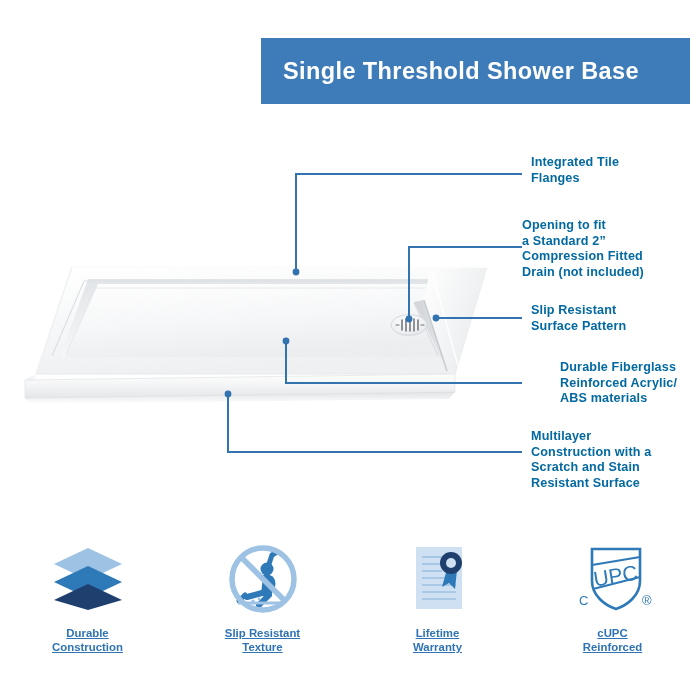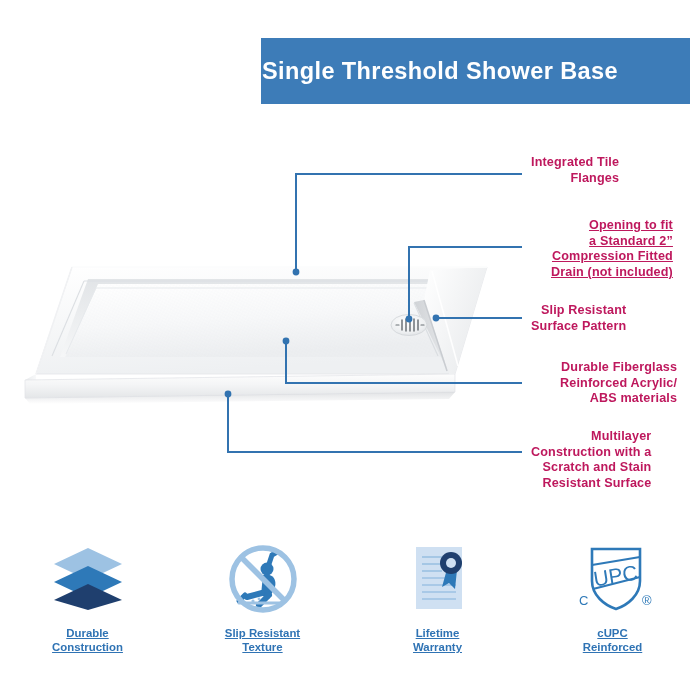--- a/index.html
+++ b/index.html
@@ -16,39 +16,38 @@
   .title-bar{
     position:absolute;left:261px;top:38px;width:429px;height:66px;
     background:var(--brand,#3d7cb8);
     display:flex;align-items:center;
   }
   .title-text{
     color:#ffffff;
     font-size:23.5px;
     font-weight:bold;
     letter-spacing:.4px;
-    padding-left:1px;
+    padding-left:22px;
     white-space:nowrap;
     font-family:"Liberation Sans", sans-serif;
   }
 
   
   .callout{
     position:absolute;
-    color:#be185d;
+    color:#0369a1;
     font-size:12.6px;
     font-weight:bold;
     line-height:15.6px;
     letter-spacing:.15px;
     white-space:pre-line;
     font-family:"Liberation Sans", sans-serif;
-    text-align:right;
   }
   #co-0{left:531px;top:155px;}
-  #co-1{left:551px;top:218px;text-decoration:underline;}
+  #co-1{left:522px;top:218px;}
   #co-2{left:531px;top:303px;}
   #co-3{left:531px;top:360px;margin-left:29px;}
   #co-4{left:531px;top:429px;}
 
   
   #art{position:absolute;left:0;top:0;width:700px;height:700px;}
 
   
   .features{
     position:absolute;left:0;top:540px;width:700px;height:150px;

